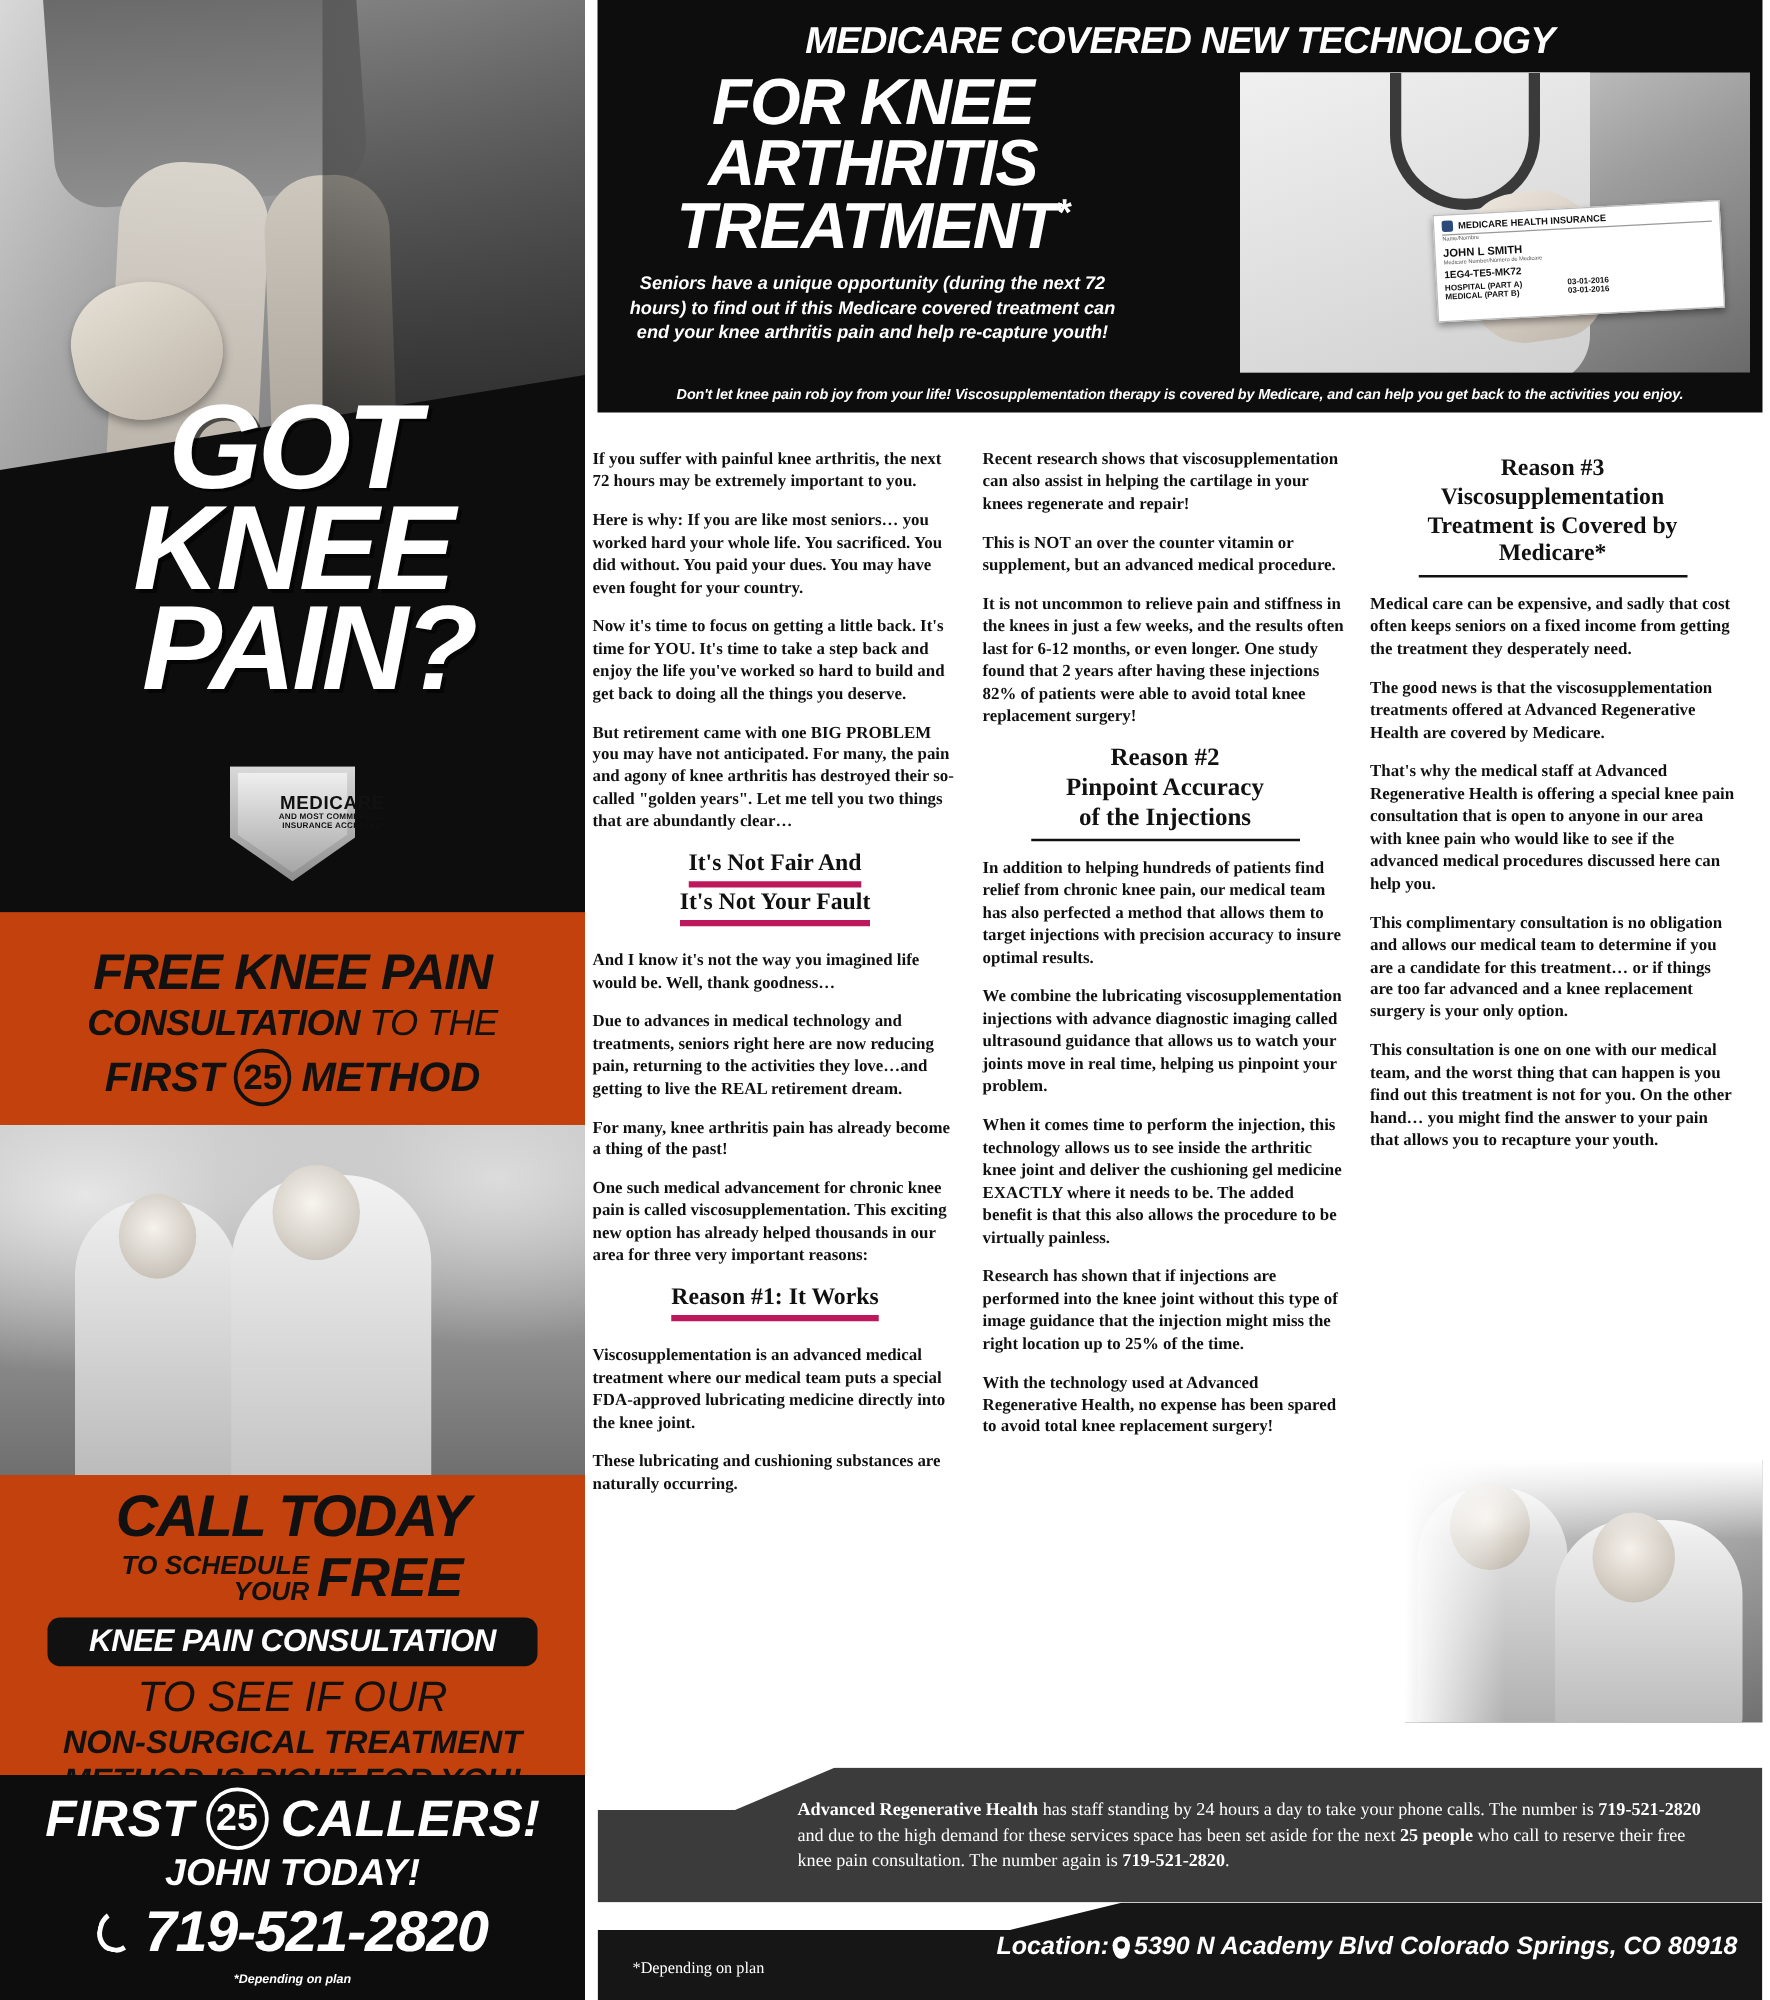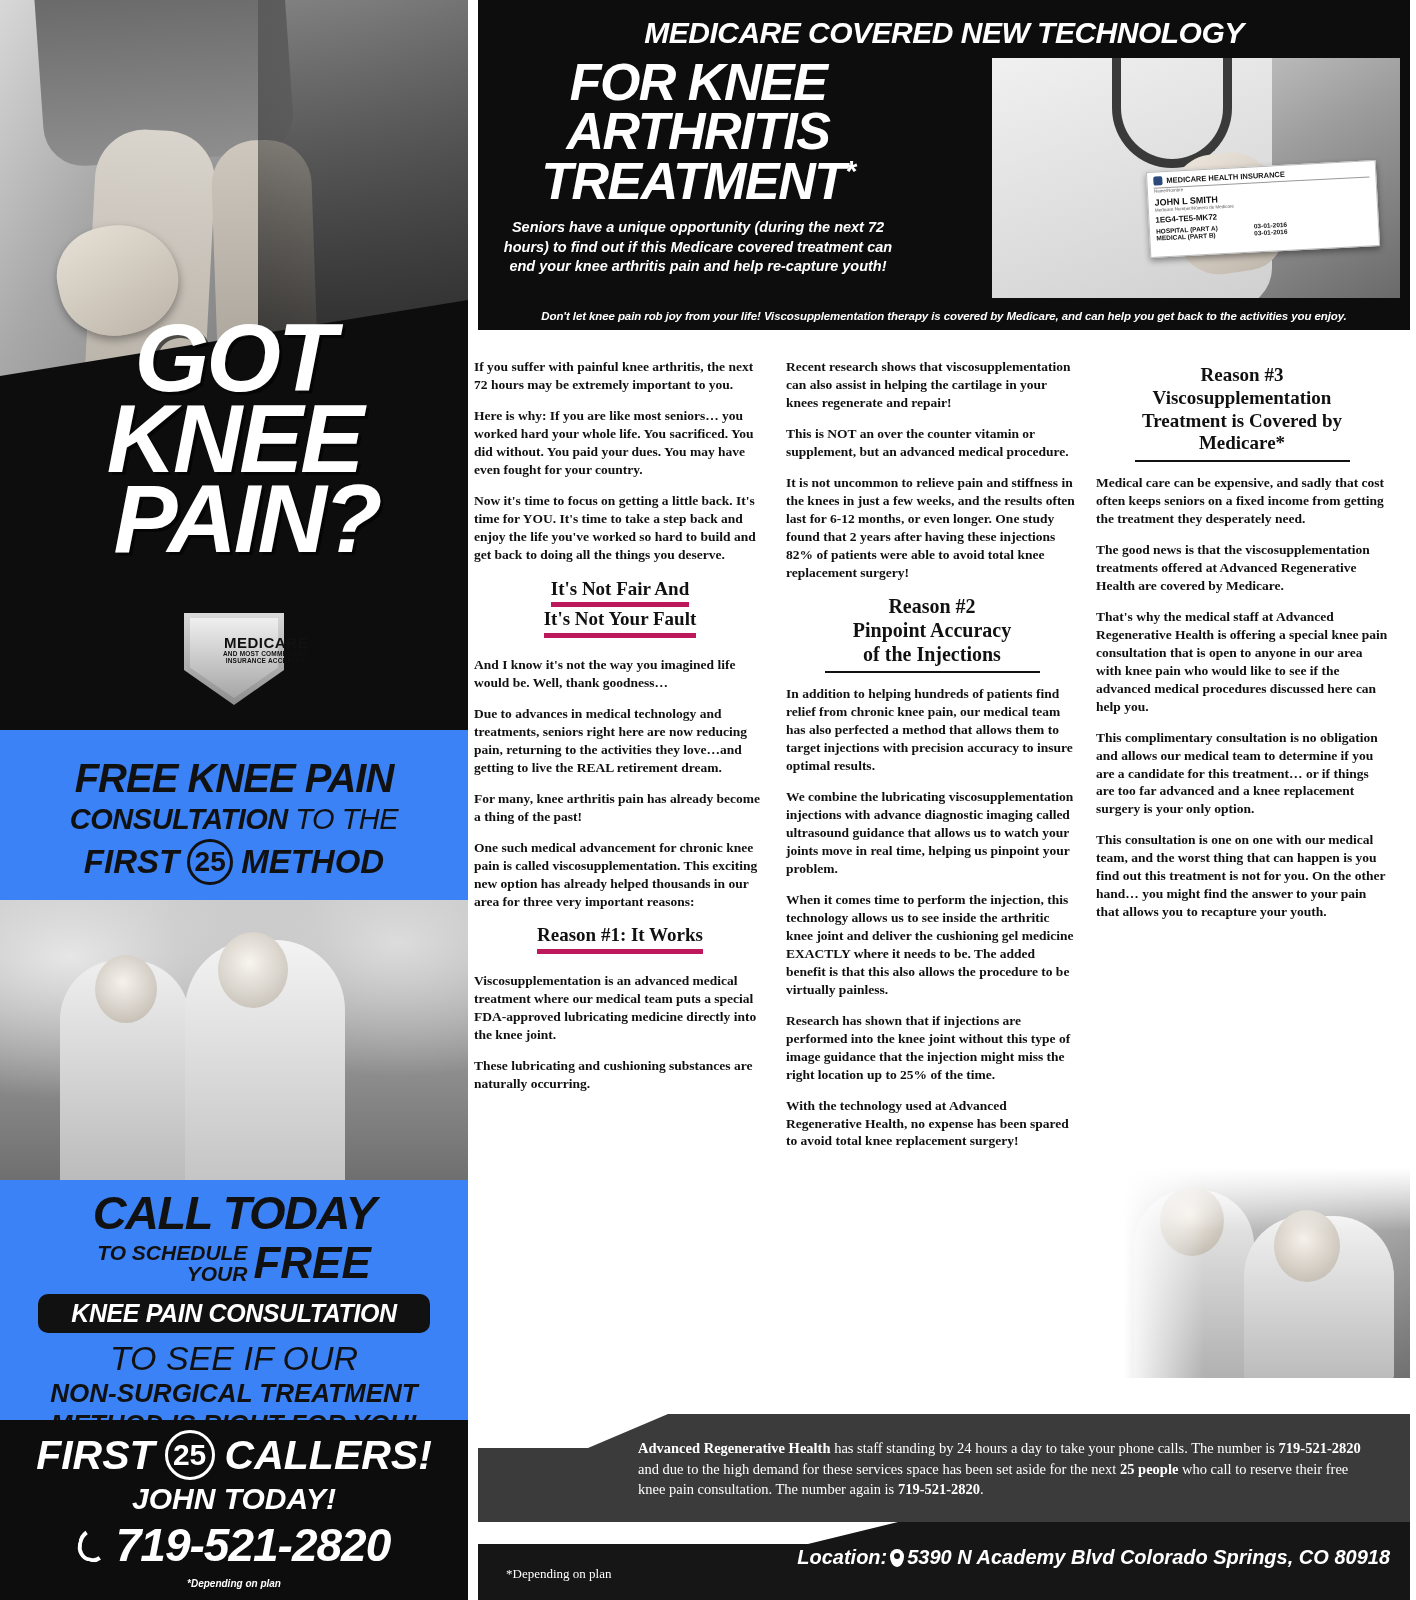--- a/index.html
+++ b/index.html
@@ -10,21 +10,21 @@
     background:#ffffff;
     color:#111;
     overflow:hidden;
   }
   .page { position:relative; width:1416px; height:1600px; display:flex; }
 
   
   .left {
     width:468px; height:1600px;
     position:relative;
-    background:#3b82f6;
+    background:#c2410c;
     flex:0 0 468px;
   }
   
   .knee-photo {
     position:absolute; left:0; top:0; width:468px; height:400px;
     background:
       radial-gradient(circle at 22% 30%, #cfcfcf 0%, #9a9a9a 35%, #6d6d6d 70%, #4a4a4a 100%),
       linear-gradient(180deg,#bdbdbd,#7d7d7d);
     overflow:hidden;
   }
@@ -445,20 +445,21 @@
         </div>
       </div>
 
       <div class="hero-foot">Don't let knee pain rob joy from your life! Viscosupplementation therapy is covered by Medicare, and can help you get back to the activities you enjoy.</div>
     </div>
 
     <div class="col colA">
       <p>If you suffer with painful knee arthritis, the next 72 hours may be extremely important to you.</p>
       <p>Here is why: If you are like most seniors… you worked hard your whole life. You sacrificed. You did without. You paid your dues. You may have even fought for your country.</p>
       <p>Now it's time to focus on getting a little back. It's time for YOU. It's time to take a step back and enjoy the life you've worked so hard to build and get back to doing all the things you deserve.</p>
+      <p>But retirement came with one BIG PROBLEM you may have not anticipated. For many, the pain and agony of knee arthritis has destroyed their so-called "golden years". Let me tell you two things that are abundantly clear…</p>
       <div class="underline-head">
         <div><span class="u">It's Not Fair And</span></div>
         <div><span class="u">It's Not Your Fault</span></div>
       </div>
       <div class="spacer-lg"></div>
       <p>And I know it's not the way you imagined life would be. Well, thank goodness…</p>
       <p>Due to advances in medical technology and treatments, seniors right here are now reducing pain, returning to the activities they love…and getting to live the REAL retirement dream.</p>
       <p>For many, knee arthritis pain has already become a thing of the past!</p>
       <p>One such medical advancement for chronic knee pain is called viscosupplementation. This exciting new option has already helped thousands in our area for three very important reasons:</p>
       <div class="underline-head">

